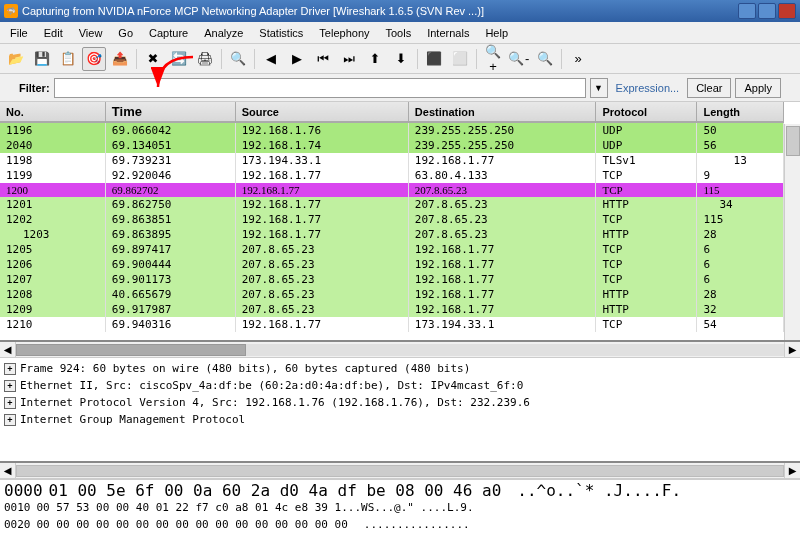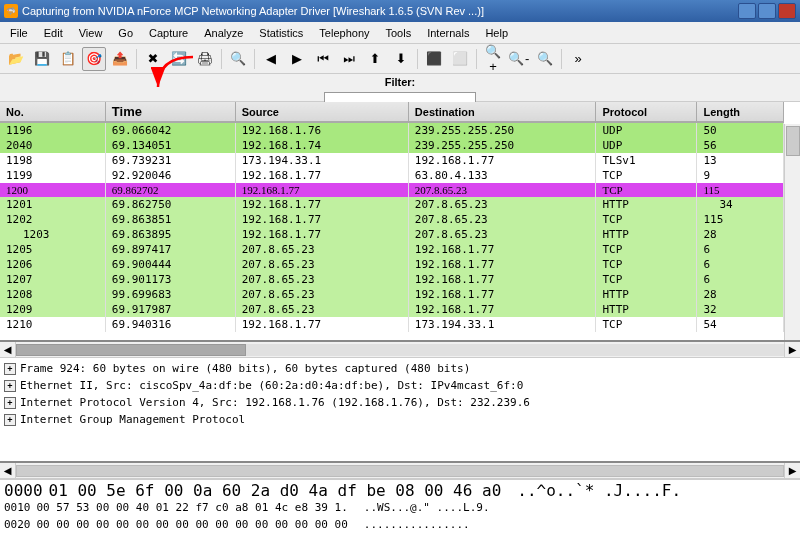--- a/index.html
+++ b/index.html
@@ -112,21 +112,20 @@
 
     
     #filter-bar {
       background: #f0f0f0;
       height: 28px;
       display: flex;
       align-items: center;
       padding: 2px 19px;
       gap: 4px;
       border-bottom: 1px solid #ccc;
-      flex-direction: column;
     }
     #filter-label {
       font-size: 11px;
       font-weight: bold;
     }
     #filter-input {
       flex: 1;
       height: 20px;
       border: 1px solid #999;
       padding: 0 4px;
@@ -340,21 +339,21 @@
               <td style="padding: 1px 6px; white-space: nowrap; border-right: 1px solid rgb(221, 221, 221);">239.255.255.250</td>
               <td style="padding: 1px 6px; white-space: nowrap; border-right: 1px solid rgb(221, 221, 221);">UDP</td>
               <td style="padding: 1px 6px; white-space: nowrap; border-right: 1px solid rgb(221, 221, 221);">56</td>
             </tr>
             <tr style="background: white;">
               <td style="padding: 1px 6px; white-space: nowrap; border-right: 1px solid rgb(221, 221, 221);">1198</td>
               <td style="padding: 1px 6px; white-space: nowrap; border-right: 1px solid rgb(221, 221, 221);">69.739231</td>
               <td style="padding: 1px 6px; white-space: nowrap; border-right: 1px solid rgb(221, 221, 221);">173.194.33.1</td>
               <td style="padding: 1px 6px; white-space: nowrap; border-right: 1px solid rgb(221, 221, 221);">192.168.1.77</td>
               <td style="padding: 1px 6px; white-space: nowrap; border-right: 1px solid rgb(221, 221, 221);">TLSv1</td>
-              <td style="padding: 1px 6px; white-space: nowrap; border-right: 1px solid rgb(221, 221, 221);">13</td>
+              <td style="padding: 1px 6px; white-space: nowrap; border-right: 1px solid rgb(221, 221, 221); text-align: center;">13</td>
             </tr>
             <tr style="background: white;">
               <td style="padding: 1px 6px; white-space: nowrap; border-right: 1px solid rgb(221, 221, 221);">1199</td>
               <td style="padding: 1px 6px; white-space: nowrap; border-right: 1px solid rgb(221, 221, 221);">92.920046</td>
               <td style="padding: 1px 6px; white-space: nowrap; border-right: 1px solid rgb(221, 221, 221);">192.168.1.77</td>
               <td style="padding: 1px 6px; white-space: nowrap; border-right: 1px solid rgb(221, 221, 221);">63.80.4.133</td>
               <td style="padding: 1px 6px; white-space: nowrap; border-right: 1px solid rgb(221, 221, 221);">TCP</td>
               <td style="padding: 1px 6px; white-space: nowrap; border-right: 1px solid rgb(221, 221, 221);">9</td>
             </tr>
             <tr style="background: #d946ef; font-family: Liberation Serif, serif;">
@@ -408,21 +407,21 @@
             <tr style="background: rgb(192, 240, 160);">
               <td style="padding: 1px 6px; white-space: nowrap; border-right: 1px solid rgb(221, 221, 221);">1207</td>
               <td style="padding: 1px 6px; white-space: nowrap; border-right: 1px solid rgb(221, 221, 221);">69.901173</td>
               <td style="padding: 1px 6px; white-space: nowrap; border-right: 1px solid rgb(221, 221, 221);">207.8.65.23</td>
               <td style="padding: 1px 6px; white-space: nowrap; border-right: 1px solid rgb(221, 221, 221);">192.168.1.77</td>
               <td style="padding: 1px 6px; white-space: nowrap; border-right: 1px solid rgb(221, 221, 221);">TCP</td>
               <td style="padding: 1px 6px; white-space: nowrap; border-right: 1px solid rgb(221, 221, 221);">6</td>
             </tr>
             <tr style="background: rgb(192, 240, 160);">
               <td style="padding: 1px 6px; white-space: nowrap; border-right: 1px solid rgb(221, 221, 221);">1208</td>
-              <td style="padding: 1px 6px; white-space: nowrap; border-right: 1px solid rgb(221, 221, 221);">99.699683</td>
+              <td style="padding: 1px 6px; white-space: nowrap; border-right: 1px solid rgb(221, 221, 221);">40.665679</td>
               <td style="padding: 1px 6px; white-space: nowrap; border-right: 1px solid rgb(221, 221, 221);">207.8.65.23</td>
               <td style="padding: 1px 6px; white-space: nowrap; border-right: 1px solid rgb(221, 221, 221);">192.168.1.77</td>
               <td style="padding: 1px 6px; white-space: nowrap; border-right: 1px solid rgb(221, 221, 221);">HTTP</td>
               <td style="padding: 1px 6px; white-space: nowrap; border-right: 1px solid rgb(221, 221, 221);">28</td>
             </tr>
             <tr style="background: rgb(192, 240, 160);">
               <td style="padding: 1px 6px; white-space: nowrap; border-right: 1px solid rgb(221, 221, 221);">1209</td>
               <td style="padding: 1px 6px; white-space: nowrap; border-right: 1px solid rgb(221, 221, 221);">69.917987</td>
               <td style="padding: 1px 6px; white-space: nowrap; border-right: 1px solid rgb(221, 221, 221);">207.8.65.23</td>
               <td style="padding: 1px 6px; white-space: nowrap; border-right: 1px solid rgb(221, 221, 221);">192.168.1.77</td>
@@ -480,18 +479,18 @@
     <div style="width:16px;height:16px;border-right:1px solid #ccc;display:flex;align-items:center;justify-content:center;font-size:10px;">◀</div>
     <div style="flex:1;height:12px;background:#e0e0e0;position:relative;">
       <div style="position:absolute;left:0;width:100%;height:100%;background:#ccc;border:1px solid #bbb;"></div>
     </div>
     <div style="width:16px;height:16px;border-left:1px solid #ccc;display:flex;align-items:center;justify-content:center;font-size:10px;">▶</div>
   </div>
 
   <div id="hex-dump" style="height:75px;background:white;overflow:hidden;padding:2px 4px;border-bottom:1px solid #ccc;">
     <div id="hex-rows">
         <div style="font-family: monospace; font-size: 16px; white-space: nowrap; line-height: 17px;"><span style="color:#000;margin-right:6px;">0000</span><span style="color:#000;margin-right:16px;">01 00 5e 6f 00 0a 60 2a  d0 4a df be 08 00 46 a0</span><span style="color:#000;">..^o..`* .J....F.</span></div>
-        <div style="font-family: monospace; font-size: 11px; white-space: nowrap; line-height: 17px;"><span style="color:#000;margin-right:6px;">0010</span><span style="color:#000;margin-right:16px;">00 57 53 00 00 40 01 22  f7 c0 a8 01 4c e8 39 1.</span><span style="color:#000;">..WS...@."  ....L.9.</span></div>
+        <div style="font-family: monospace; font-size: 11px; white-space: nowrap; line-height: 17px;"><span style="color:#000;margin-right:6px;">0010</span><span style="color:#000;">00 57 53 00 00 40 01 22  f7 c0 a8 01 4c e8 39 1.</span><span style="color:#000;">..WS...@."  ....L.9.</span></div>
         <div style="font-family: monospace; font-size: 11px; white-space: nowrap; line-height: 17px;"><span style="color:#000;margin-right:6px;">0020</span><span style="color:#000;margin-right:16px;">00 00 00 00 00 00 00 00  00 00 00 00 00 00 00 00</span><span style="color:#000;">................</span></div>
       </div>
   </div>
 
 </div>
 
 </body></html>

